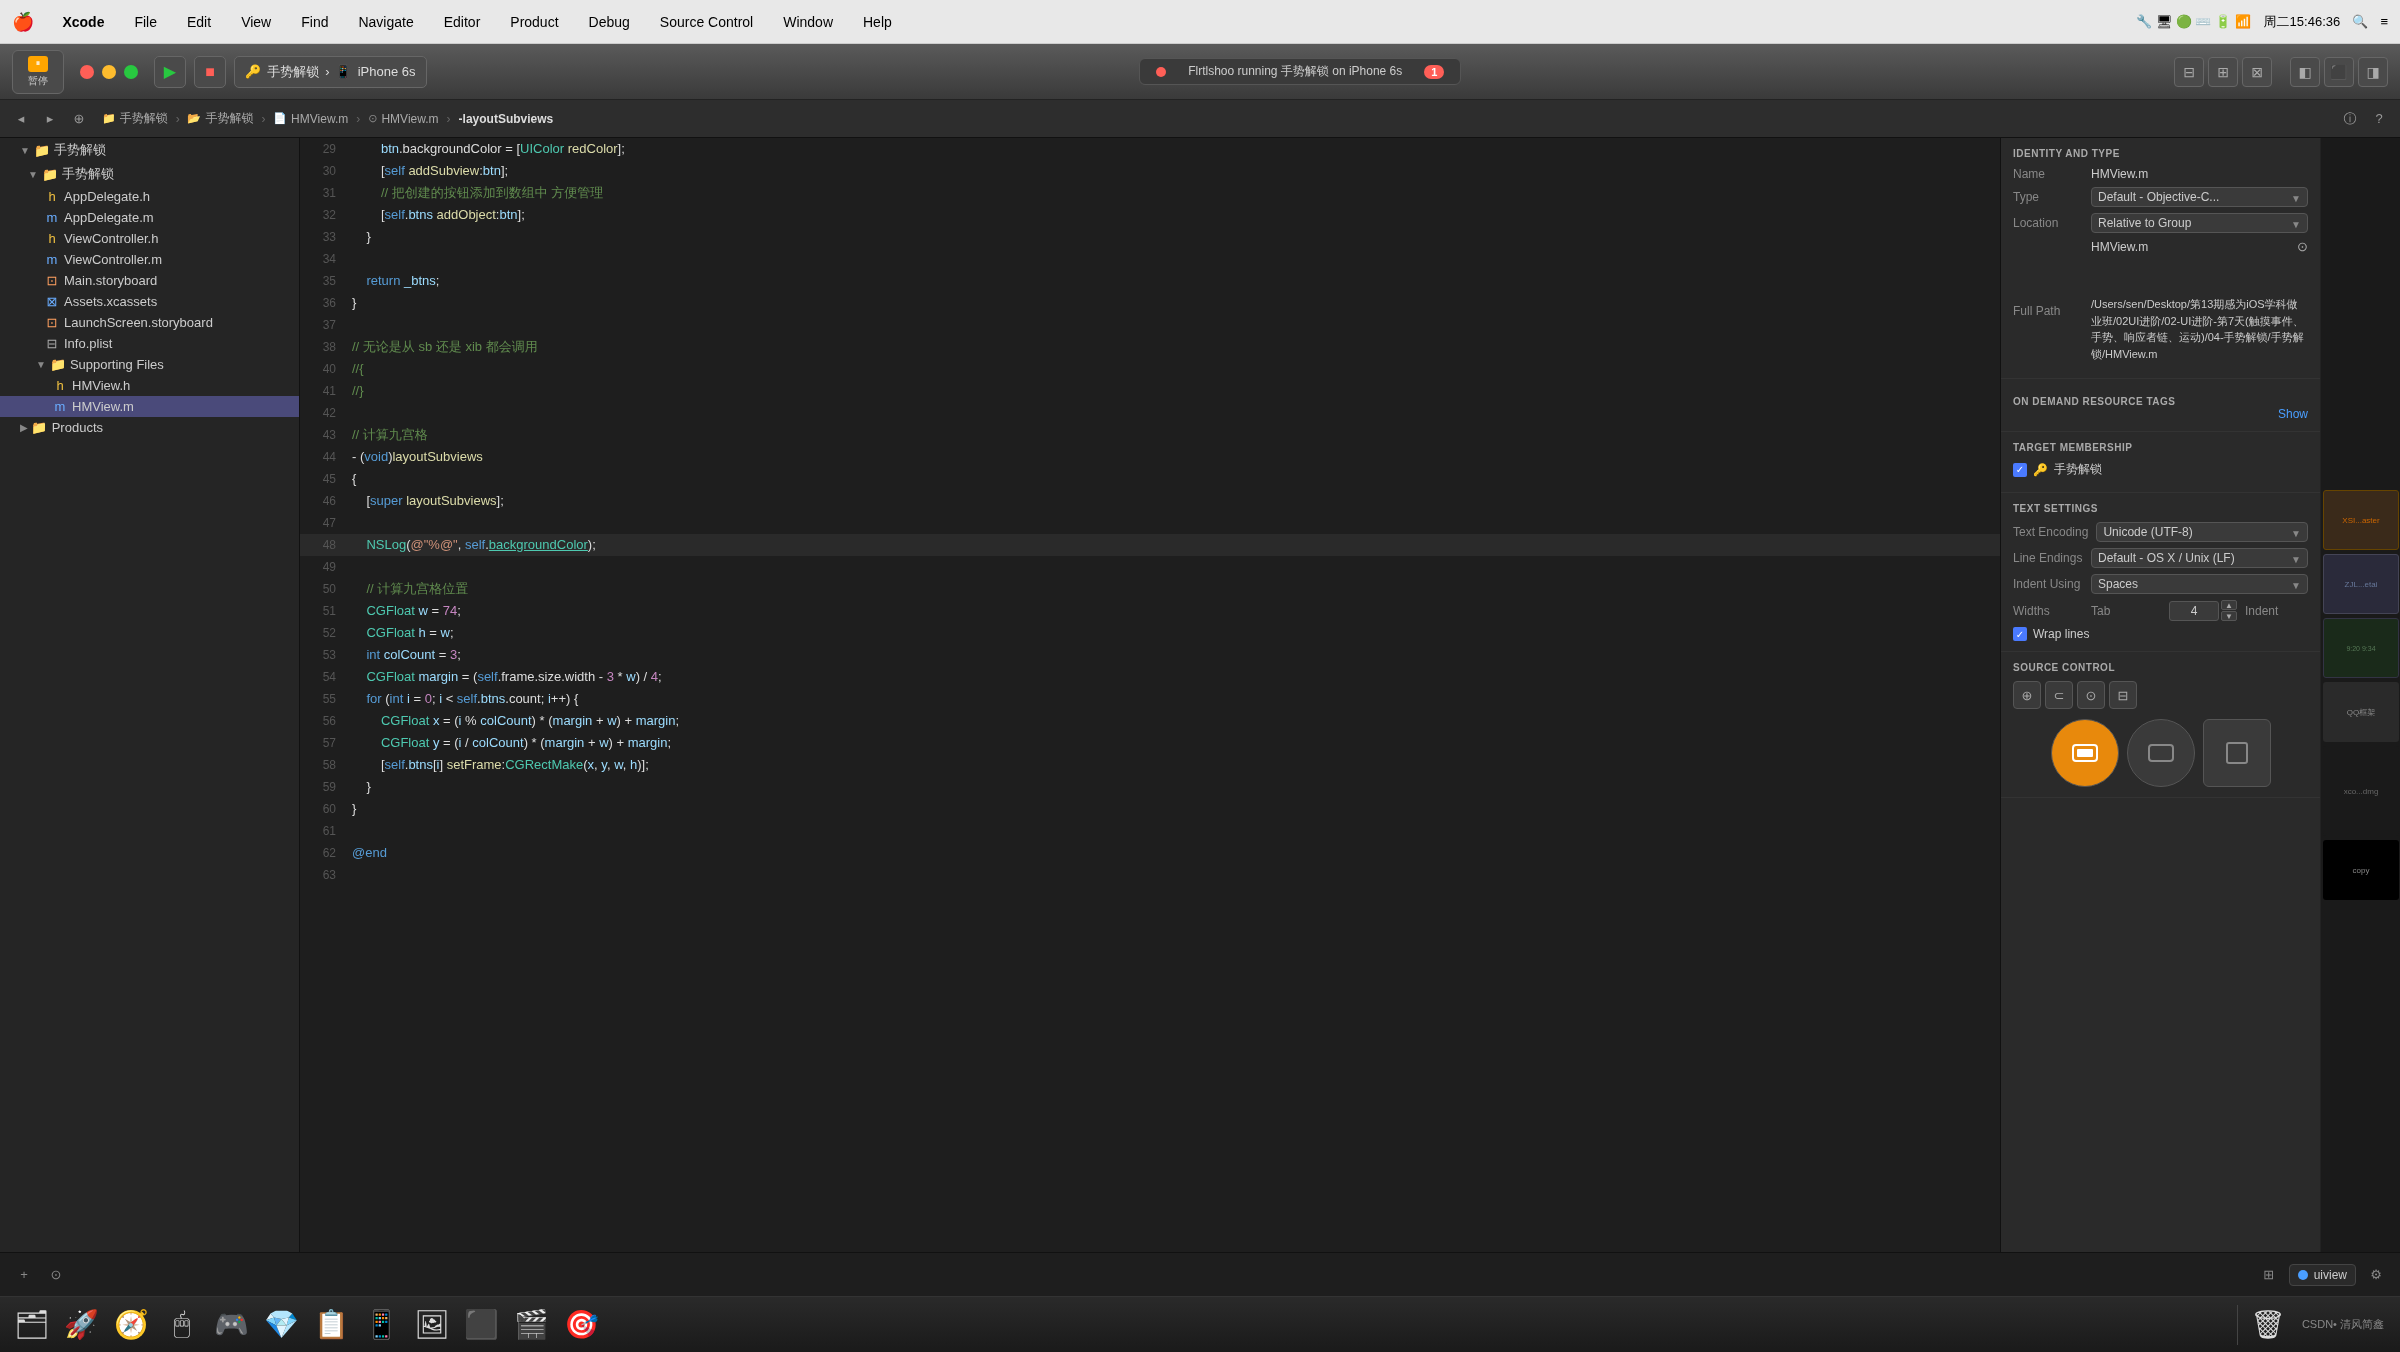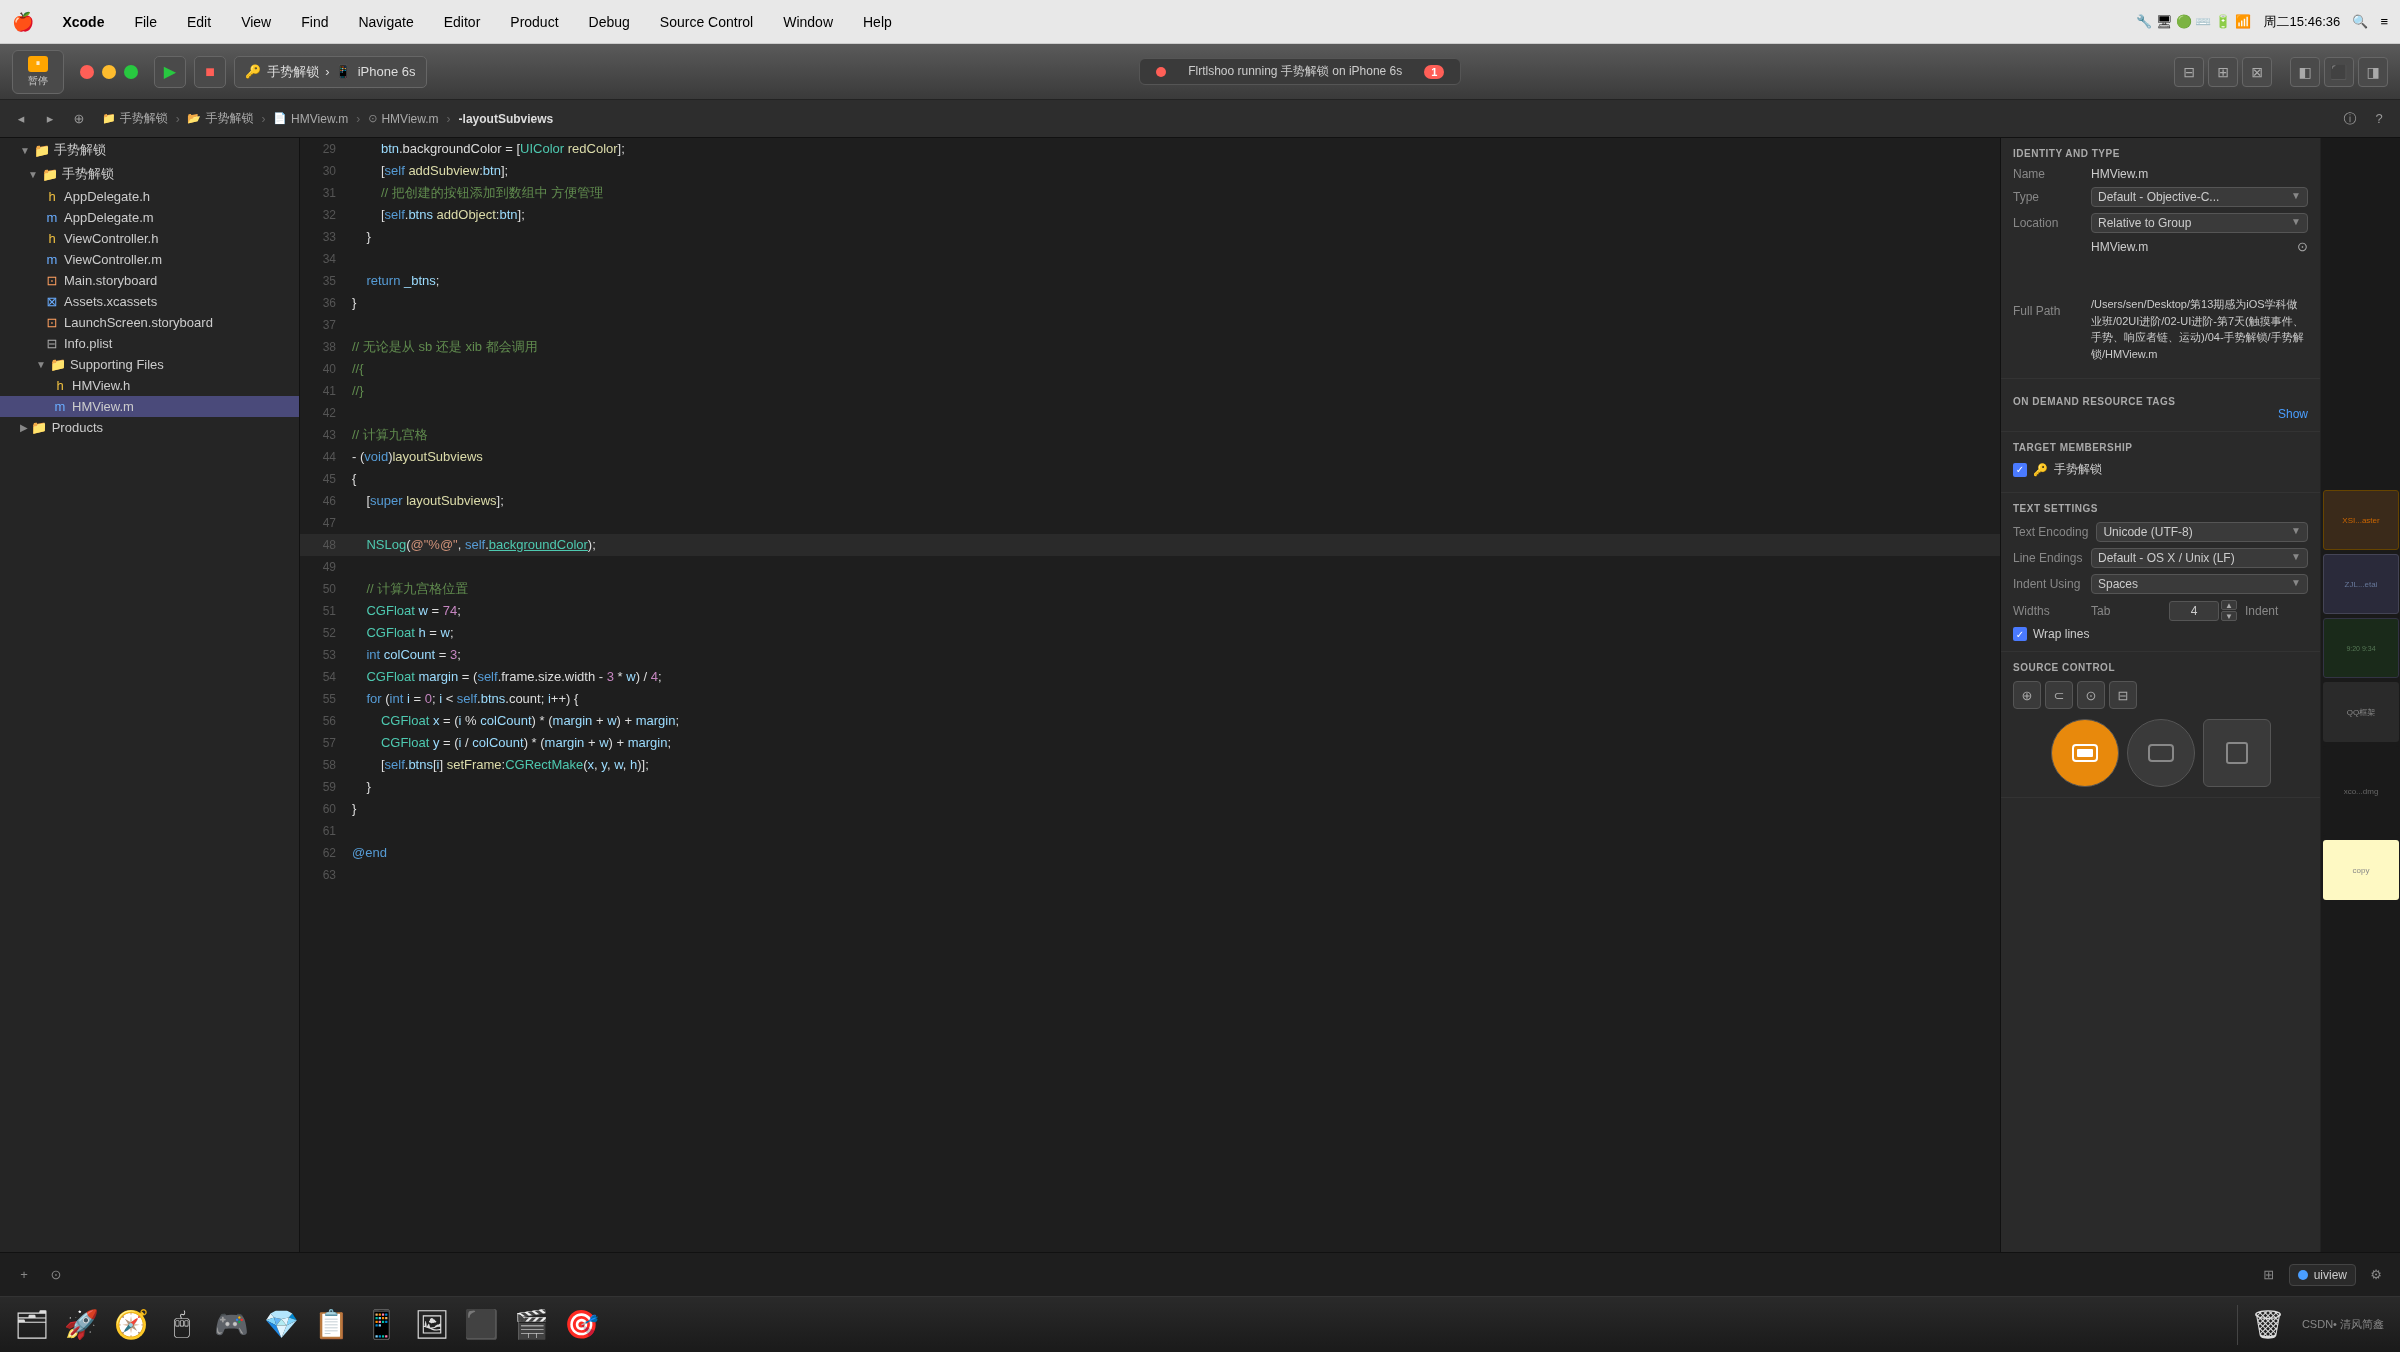--- a/index.html
+++ b/index.html
@@ -322,21 +322,21 @@
     .field-select {
       background: #3a3a3a;
       border: 1px solid #555;
       border-radius: 4px;
       padding: 2px 6px;
       color: #ccc;
       font-size: 12px;
       flex: 1;
       cursor: pointer;
       display: flex;
-      align-items: flex-start;
+      align-items: flex-end;
       justify-content: space-between;
     }
     .field-select-arrow { color: #888; font-size: 10px; }
     .filepath-text {
       color: #ccc;
       font-size: 11px;
       line-height: 1.5;
       word-break: break-all;
       margin-top: 36px;
     }
@@ -1016,21 +1016,21 @@
     <div class="floating-thumb" style="background:#1a2a1a;border:1px solid #334;">
       <span style="color:#557755;font-size:7px;text-align:center;padding:2px">9:20
 9:34</span>
     </div>
     <div class="floating-thumb" style="background:#2a2a2a;">
       <span style="color:#888;font-size:8px">QQ框架</span>
     </div>
     <div class="floating-thumb" style="background:#1a1a1a;min-height:90px">
       <span style="color:#666;font-size:8px">xco...dmg</span>
     </div>
-    <div class="floating-thumb" style="background:#fef9c3;">
+    <div class="floating-thumb" style="background:#000000;">
       <span style="color:#888;font-size:8px">copy</span>
     </div>
   </div>
 </div>
 
 <div id="bottom-status">
   <div class="bottom-status-left">
     <div class="bottom-icon">+</div>
     <div class="bottom-icon">⊙</div>
   </div>

